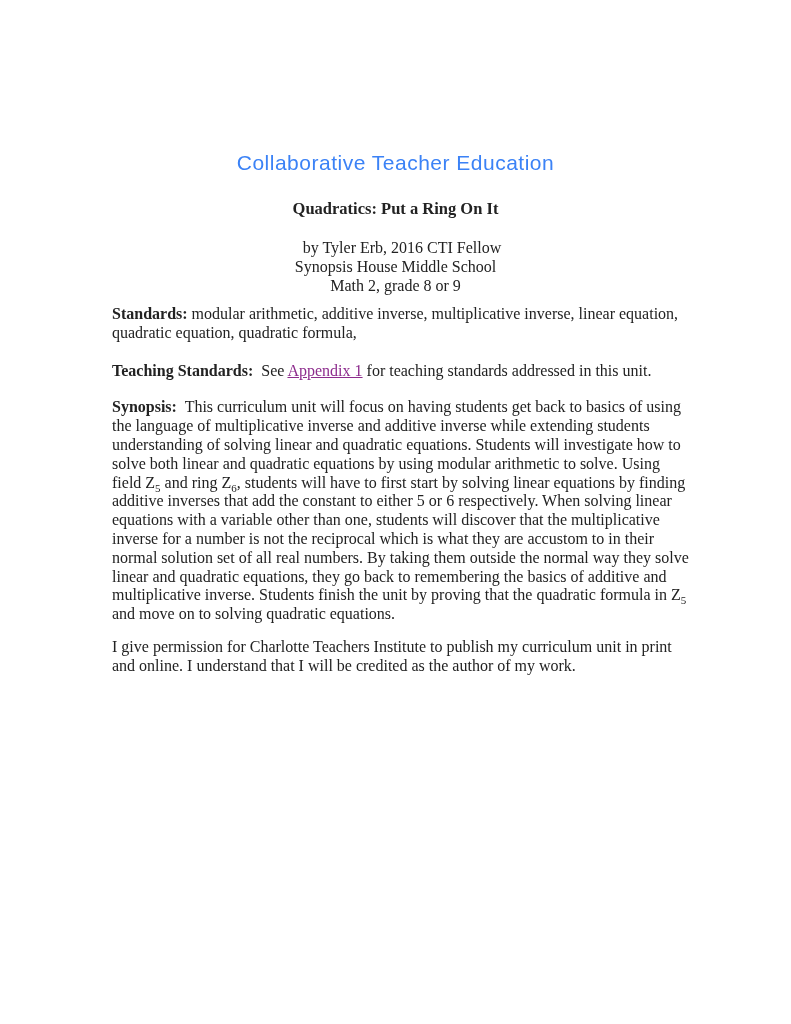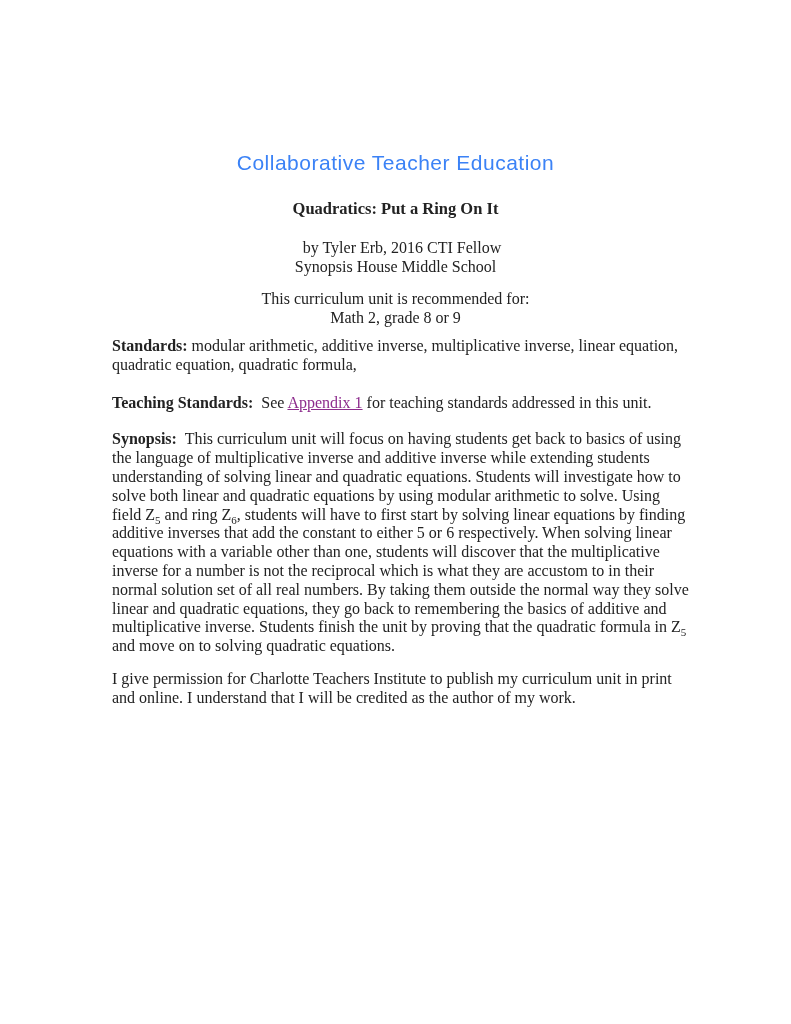--- a/index.html
+++ b/index.html
@@ -108,21 +108,20 @@
 <div class="page">
 
   <div class="logo">
     <div class="logo-tagline">Collaborative Teacher Education</div>
   </div>
 
   <div class="header">
     <p class="title">Quadratics: Put a Ring On It</p>
     <p class="byline">by Tyler Erb, 2016 CTI Fellow</p>
     <p>Synopsis House Middle School</p>
-    <p class="rec-intro">This curriculum unit is recommended for:</p>
     <p>Math 2, grade 8 or 9</p>
   </div>
 
   <div class="body-col">
 
     <p class="para keywords"><span class="label">Standards:</span><span> modular arithmetic, additive inverse, multiplicative inverse, linear equation, quadratic equation, quadratic formula,</span></p>
 
     <p class="para standards"><span class="label">Teaching Standards:</span><span>  See </span><a class="applink" style="color: rgb(141, 44, 141);">Appendix 1</a><span> for teaching standards addressed in this unit.</span></p>
 
     <p class="para synopsis"><span class="label">Synopsis:</span><span><span>  This curriculum unit will focus on having students get back to basics of using the language of multiplicative inverse and additive inverse while extending students understanding of solving linear and quadratic equations. Students will investigate how to solve both linear and quadratic equations by using modular arithmetic to solve. Using field Z</span><sub>5</sub><span> and ring Z</span><sub>6</sub><span>, students will have to first start by solving linear equations by finding additive inverses that add the constant to either 5 or 6 respectively. When solving linear equations with a variable other than one, students will discover that the multiplicative inverse for a number is not the reciprocal which is what they are accustom to in their normal solution set of all real numbers. By taking them outside the normal way they solve linear and quadratic equations, they go back to remembering the basics of additive and multiplicative inverse. Students finish the unit by proving that the quadratic formula in Z</span><sub>5</sub><span> and move on to solving quadratic equations.</span></span></p>

